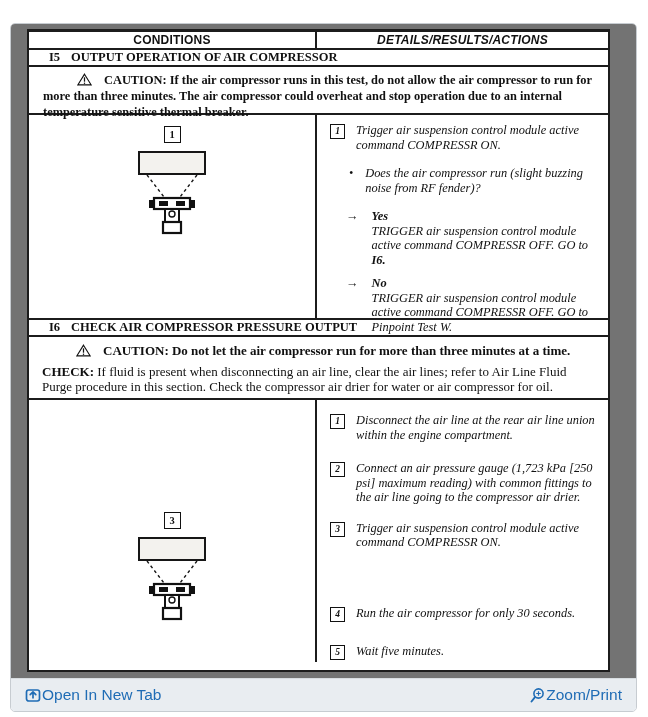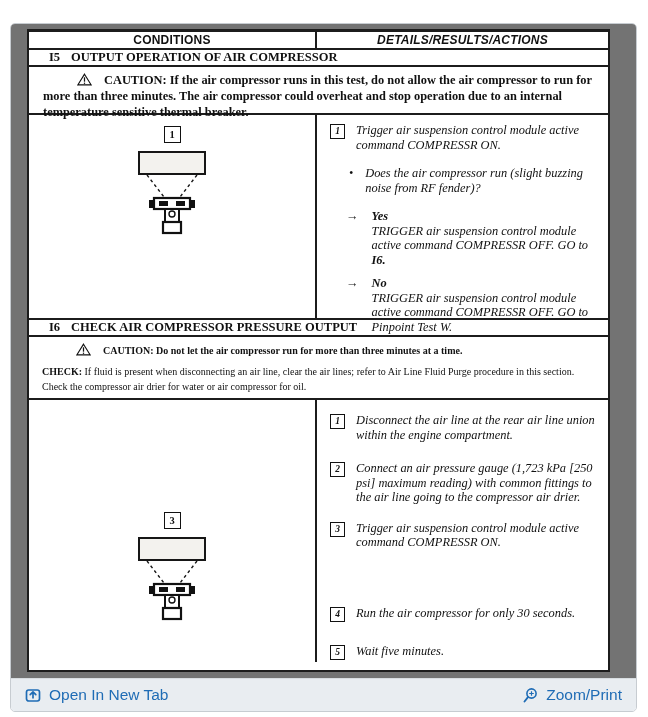--- a/index.html
+++ b/index.html
@@ -22,21 +22,21 @@
   .row{box-sizing:border-box;border-bottom:2px solid #1c1c1c;}
   .row:last-child{border-bottom:none;}
   .rhead{display:flex;height:18px;font-family:"Liberation Sans",sans-serif;font-weight:bold;font-size:12px;}
   .hcell{display:flex;align-items:center;justify-content:center;letter-spacing:.2px;}
   .cell-l{width:288px;border-right:2px solid #1c1c1c;box-sizing:border-box;}
   .cell-r{flex:1;box-sizing:border-box;font-style:italic;}
   .rtitle{height:17px;display:flex;align-items:center;font-weight:bold;font-size:12.5px;padding-left:20px;}
   .sid{width:22px;}
   .rcaution1{height:48px;padding:5px 12px 0 14px;font-weight:bold;font-size:12.4px;line-height:16px;}
   .rcaution1 p{margin:0;text-indent:34px;}
-  .rcaution2{height:63px;padding:4px 10px 0 13px;font-size:10px;line-height:15px;}
+  .rcaution2{height:63px;padding:4px 10px 0 13px;font-size:13px;line-height:15px;}
   .cautline{margin:2px 0 6px 0;font-weight:bold;text-indent:34px;}
   .notep{margin:0;}
   .warn{display:inline-block;vertical-align:-2px;margin-right:12px;}
   .rcontent{display:flex;}
   .rc1{height:205px;}
   .rc2{height:262px;}
   .figcell{display:flex;flex-direction:column;align-items:center;}
   .fig1{padding-top:11px;}
   .fig2{padding-top:112px;}
   .callout{
@@ -63,21 +63,21 @@
   .steps2 .step:nth-child(2){margin-top:19px;}
   .steps2 .step:nth-child(3){margin-top:16px;}
   .steps2 .step:nth-child(4){margin-top:56px;}
   .steps2 .step:nth-child(5){margin-top:22px;}
   
   .toolbar{
     height:33px;background:#e9edf1;border-top:1px solid #d8dde1;
     display:flex;align-items:center;justify-content:space-between;padding:0 14px;box-sizing:border-box;
   }
   .tlink{
-    display:flex;align-items:center;gap:7px;color:#1f6cb5;text-decoration:none;cursor:pointer;
+    display:flex;align-items:center;color:#1f6cb5;text-decoration:none;cursor:pointer;
     font-family:"Liberation Sans",sans-serif;font-size:15.5px;
   }
   .ticon{display:flex;align-items:center;}
   svg{display:block;}
 </style>
 </head>
 <body>
 
 <div class="widget">
   <div class="doc">

